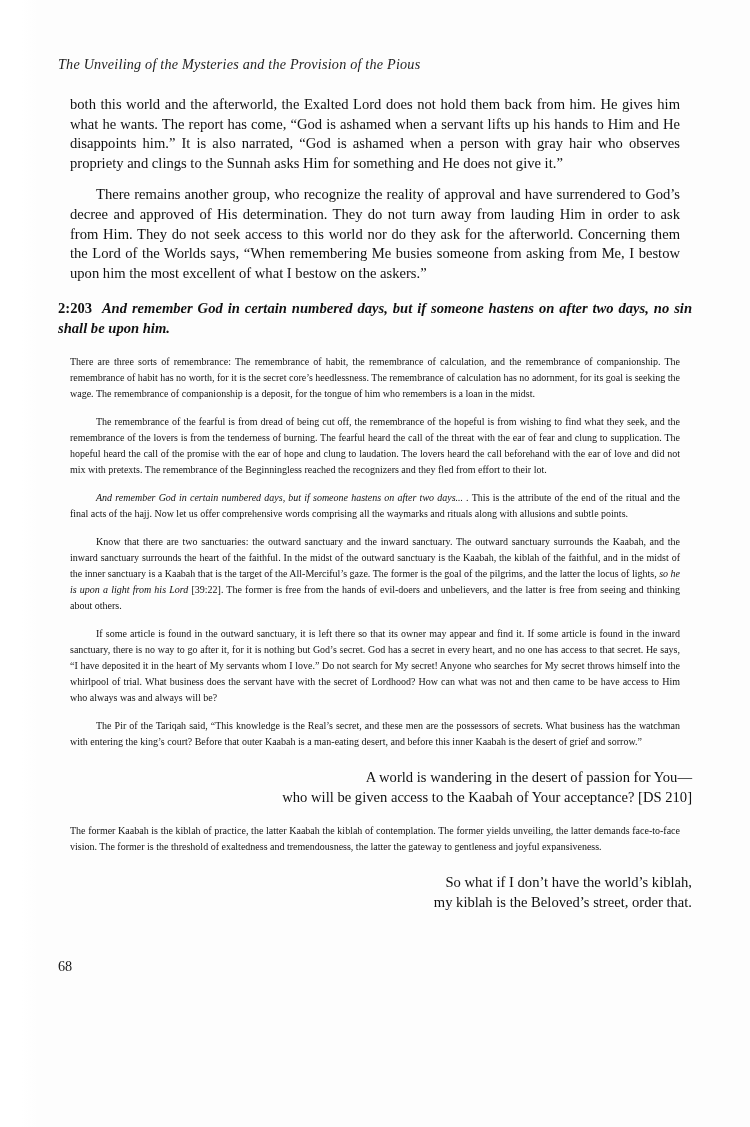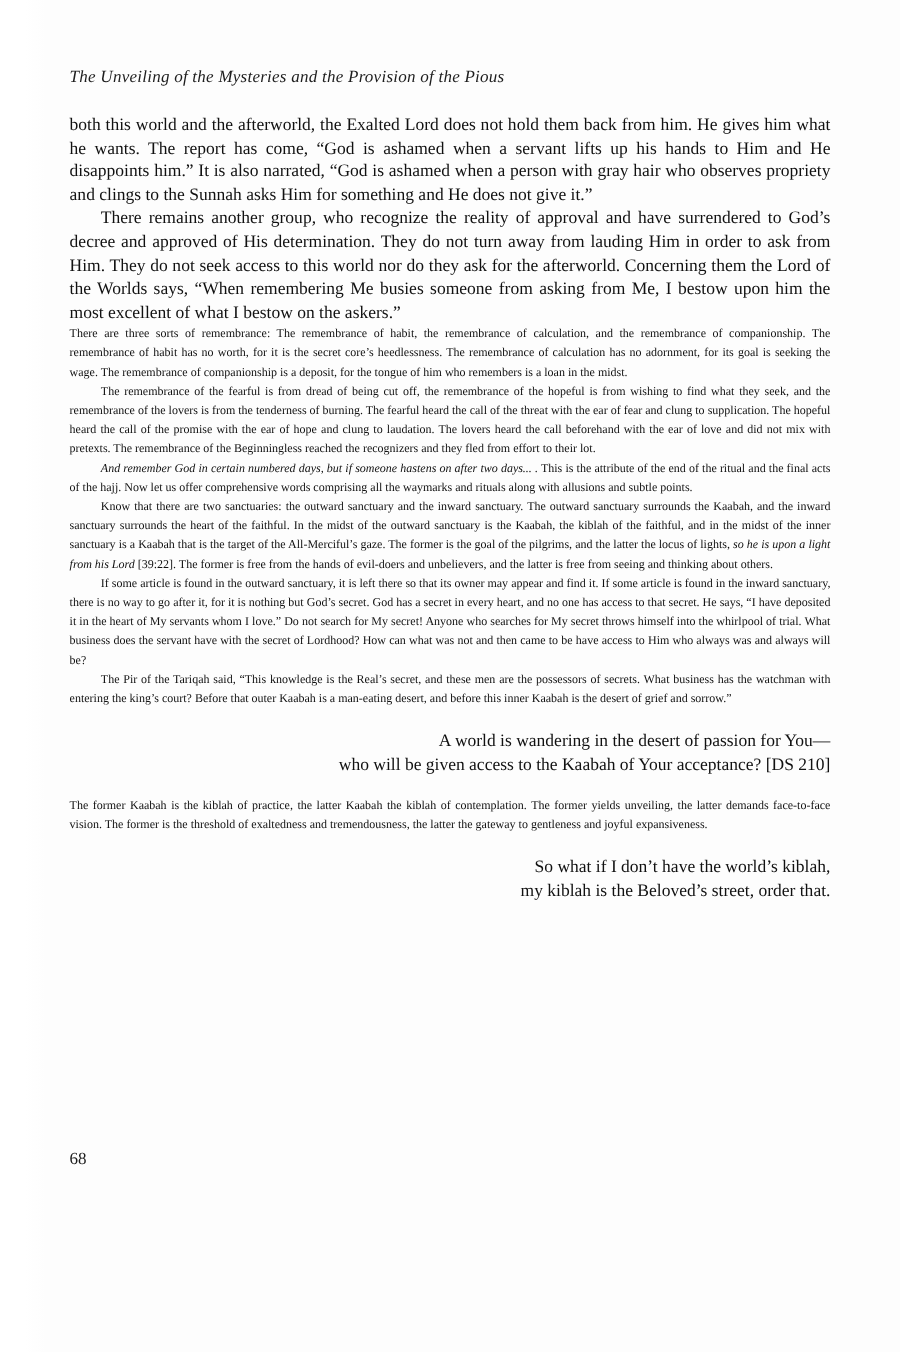--- a/index.html
+++ b/index.html
@@ -47,21 +47,21 @@
   .body-block {
     margin-top: 22px;
     font-size: 14.6px;
     line-height: 19.6px;
     text-align: justify;
     text-justify: inter-word;
     color: #111;
   }
 
   p {
-    margin: 0;
+    margin: 12px;
   }
   p.indent {
     text-indent: 26px;
   }
   p.noindent {
     text-indent: 0;
   }
 
   
   .verse-head {
@@ -121,20 +121,23 @@
   <div class="content">
 
     <div class="running-head">The Unveiling of the Mysteries and the Provision of the Pious</div>
 
     <div class="body-block">
 
       <p class="noindent">both this world and the afterworld, the Exalted Lord does not hold them back from him. He gives him what he wants.  The report has come, “God is ashamed when a servant lifts up his hands to Him and He disappoints him.”  It is also narrated, “God is ashamed when a person with gray hair who observes propriety and clings to the Sunnah asks Him for something and He does not give it.”</p>
 
       <p class="indent">There remains another group, who recognize the reality of approval and have surrendered to God’s decree and approved of His determination.  They do not turn away from lauding Him in order to ask from Him.  They do not seek access to this world nor do they ask for the afterworld. Concerning them the Lord of the Worlds says, “When remembering Me busies someone from asking from Me, I bestow upon him the most excellent of what I bestow on the askers.”</p>
 
+      <div class="verse-head">
+        <span class="ref">2:203</span><span>&nbsp; </span><span class="ayah">And remember God in certain numbered days, but if someone hastens on after two days, no sin shall be upon him.</span>
+      </div>
 
       <div class="para-group">
         <p class="noindent">There are three sorts of remembrance:  The remembrance of habit, the remembrance of calculation, and the remembrance of companionship.  The remembrance of habit has no worth, for it is the secret core’s heedlessness. The remembrance of calculation has no adornment, for its goal is seeking the wage.  The remembrance of companionship is a deposit, for the tongue of him who remembers is a loan in the midst.</p>
 
         <p class="indent">The remembrance of the fearful is from dread of being cut off, the remembrance of the hopeful is from wishing to find what they seek, and the remembrance of the lovers is from the tenderness of burning.  The fearful heard the call of the threat with the ear of fear and clung to supplication. The hopeful heard the call of the promise with the ear of hope and clung to laudation. The lovers heard the call beforehand with the ear of love and did not mix with pretexts.  The remembrance of the Beginningless reached the recognizers and they fled from effort to their lot.</p>
 
         <p class="indent">
           <span class="quote-italic">And remember God in certain numbered days, but if someone hastens on after two days... .</span><span> This is the attribute of the end of the ritual and the final acts of the hajj.  Now let us offer comprehensive words comprising all the waymarks and rituals along with allusions and subtle points.</span>
         </p>
 

